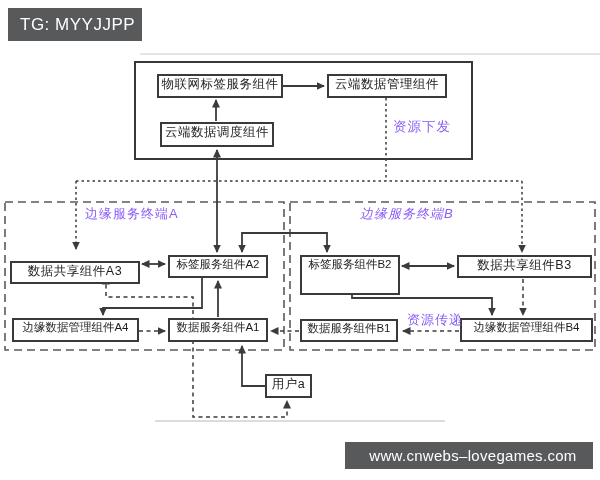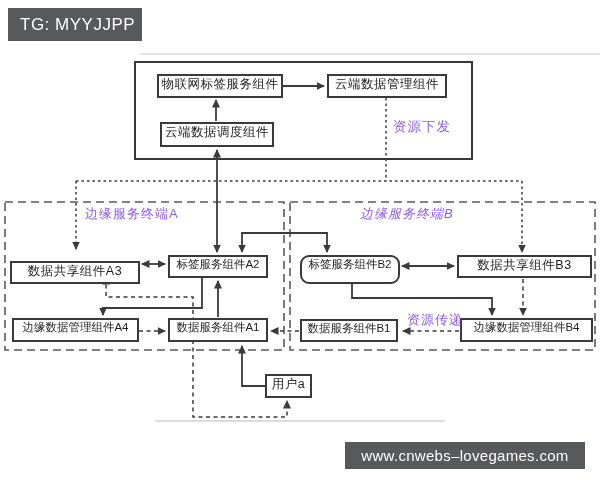--- a/index.html
+++ b/index.html
@@ -14,21 +14,21 @@
     font-size:12.5px;color:#1d1d1d;white-space:nowrap;box-sizing:border-box;
     letter-spacing:0.5px;
   }
   .node.small{font-size:11.5px;letter-spacing:0;}
   .flabel{
     position:absolute;z-index:2;font-size:13px;color:#8b5cf6;white-space:nowrap;
     letter-spacing:1px;
   }
   .banner{
     position:absolute;z-index:3;background:#58595b;color:#fefefe;
-    display:flex;align-items:center;white-space:nowrap;
+    display:flex;align-items:center;white-space:nowrap;padding-left:8px;
   }
   .banner.tg{left:8px;top:8px;width:134px;height:33px;font-size:17px;padding-left:12px;box-sizing:border-box;letter-spacing:0.5px;}
   .banner.site{left:345px;top:442px;width:240px;height:27px;font-size:15px;justify-content:center;letter-spacing:0.3px;}
   .artifact{position:absolute;z-index:0;background:#e4e4e4;}
 </style>
 </head>
 <body>
 
 <div class="stage">
 
@@ -92,21 +92,21 @@
   <div class="node small" style="left:168px;top:255px;width:100px;height:23px;">
       <span>标签服务组件A2</span>
     </div>
   <div class="node small" style="left:12px;top:318px;width:127px;height:24px;">
       <span>边缘数据管理组件A4</span>
     </div>
   <div class="node small" style="left:168px;top:318px;width:100px;height:24px;">
       <span>数据服务组件A1</span>
     </div>
 
-  <div class="node small" style="left:300px;top:255px;width:100px;height:29px;border-radius:9px;">
+  <div class="node small" style="left:300px;top:255px;width:100px;height:40px;">
       <span>标签服务组件B2</span>
     </div>
   <div class="node" style="left:457px;top:255px;width:135px;height:23px;">
       <span>数据共享组件B3</span>
     </div>
   <div class="node small" style="left:300px;top:319px;width:98px;height:23px;">
       <span>数据服务组件B1</span>
     </div>
   <div class="node small" style="left:460px;top:318px;width:133px;height:24px;">
       <span>边缘数据管理组件B4</span>

